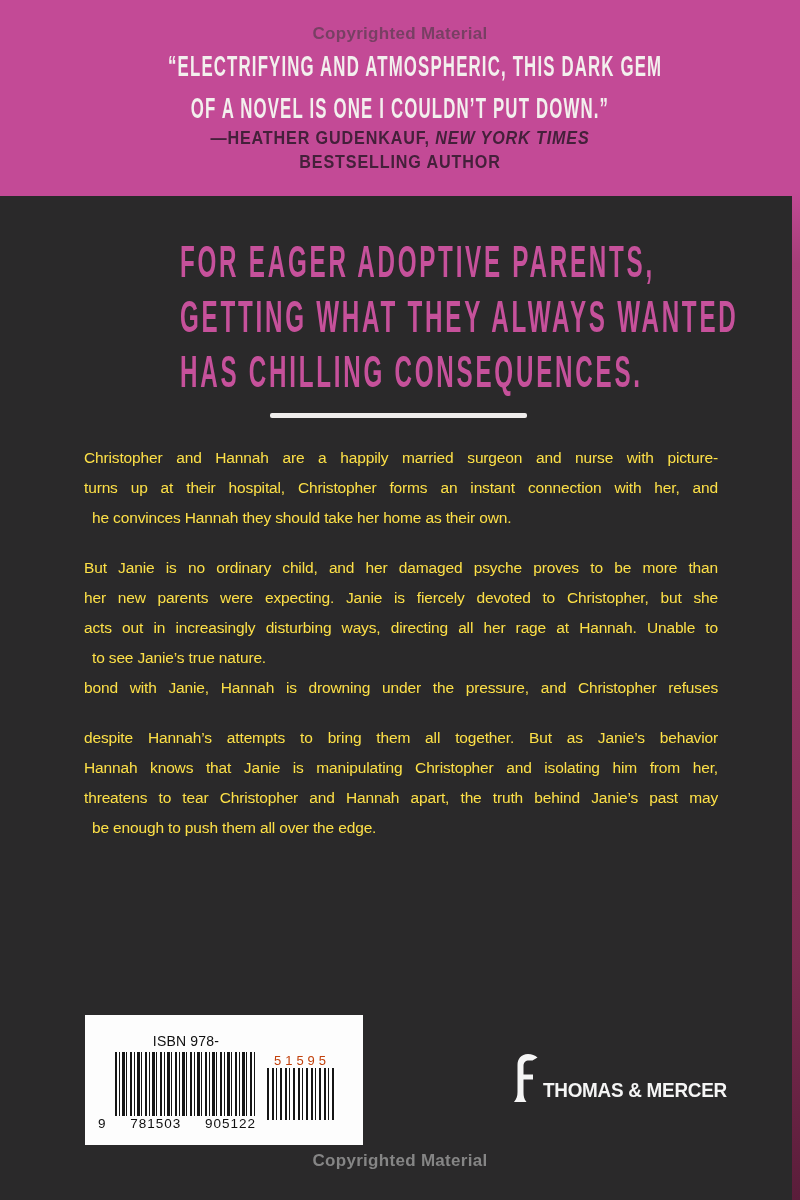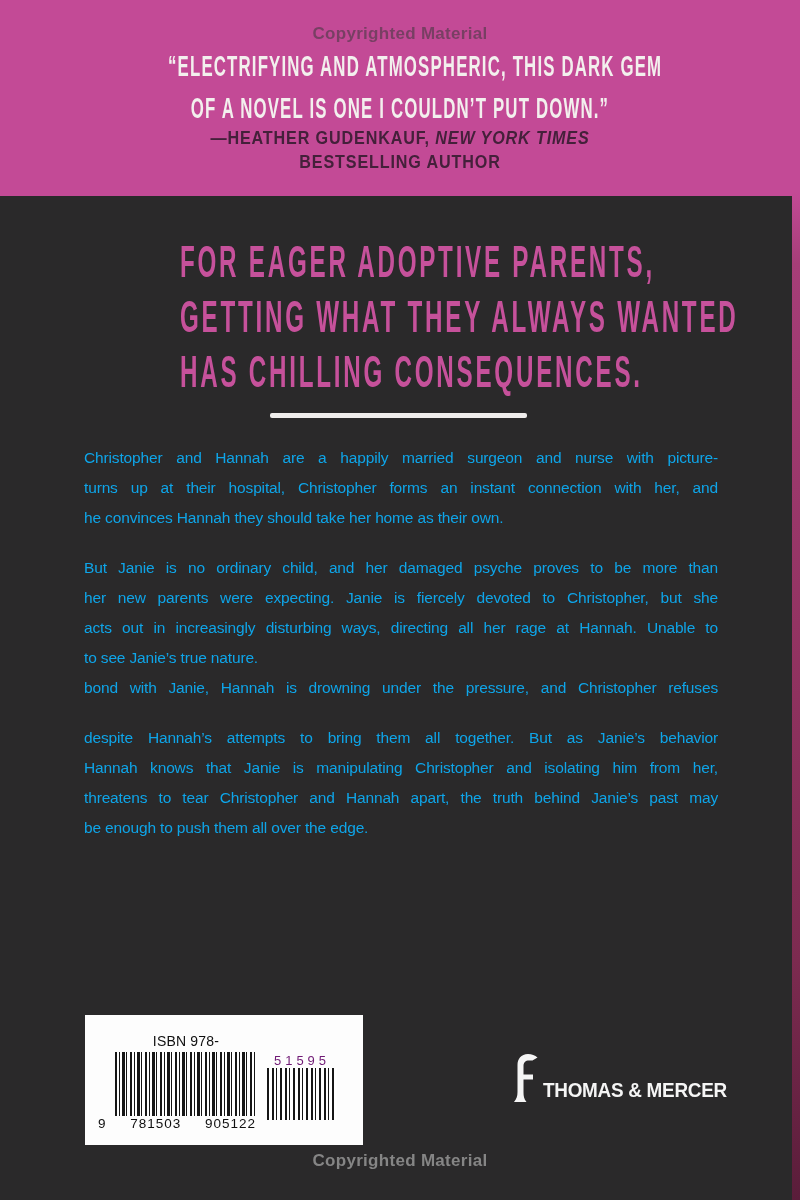--- a/index.html
+++ b/index.html
@@ -32,46 +32,46 @@
   .tagline{position:absolute;left:0;right:0;top:234px;}
   .tagline-line{
     text-align:center;color:#c6519b;font-size:44px;font-weight:700;
     letter-spacing:5px;line-height:55px;transform:scaleX(.55);
     transform-origin:50% 50%;white-space:nowrap;
   }
   .divider{
     position:absolute;left:270px;top:413px;width:257px;height:5px;
     background:#efedec;border-radius:2px;
   }
-  .synopsis{position:absolute;left:84px;top:443px;width:634px;color:#0ea5e9;}
+  .synopsis{position:absolute;left:84px;top:443px;width:634px;color:#fde047;}
   .para{margin:0 0 20px 0;padding:0;}
   .line{
     font-size:15.5px;letter-spacing:-.15px;line-height:30px;
     text-align:justify;text-align-last:justify;overflow:hidden;max-height:30px;
   }
-  .line.last{text-align:left;text-align-last:left;}
+  .line.last{text-align:left;text-align-last:left;margin-left:8px;}
   
   .barcode-box{position:absolute;left:85px;top:1015px;width:278px;height:130px;background:#fdfdfd;}
   .isbn-label{
     position:absolute;left:28px;top:18px;width:146px;text-align:center;
     color:#101010;font-size:14px;letter-spacing:.2px;
   }
   .ean-bars{
     position:absolute;left:30px;top:37px;width:142px;height:64px;
     background:repeating-linear-gradient(90deg,
       #161616 0 2px,#fff 2px 4px,#161616 4px 5px,#fff 5px 7px,
       #161616 7px 10px,#fff 10px 11px,#161616 11px 12px,#fff 12px 15px);
   }
   .ean-digits{
     position:absolute;left:13px;top:101px;width:158px;display:flex;
     justify-content:space-between;color:#101010;font-size:13.5px;letter-spacing:1px;
   }
   .addon-digits{
     position:absolute;left:186px;top:38px;width:62px;text-align:center;
-    color:#701a75;font-size:13px;letter-spacing:4px;
+    color:#c2410c;font-size:13px;letter-spacing:4px;
   }
   .addon-bars{
     position:absolute;left:182px;top:53px;width:70px;height:52px;
     background:repeating-linear-gradient(90deg,
       #161616 0 2px,#fff 2px 5px,#161616 5px 7px,#fff 7px 9px,
       #161616 9px 10px,#fff 10px 13px);
   }
   
   .publisher{position:absolute;left:513px;top:1058px;height:48px;display:flex;align-items:flex-end;}
   .publisher-name{

